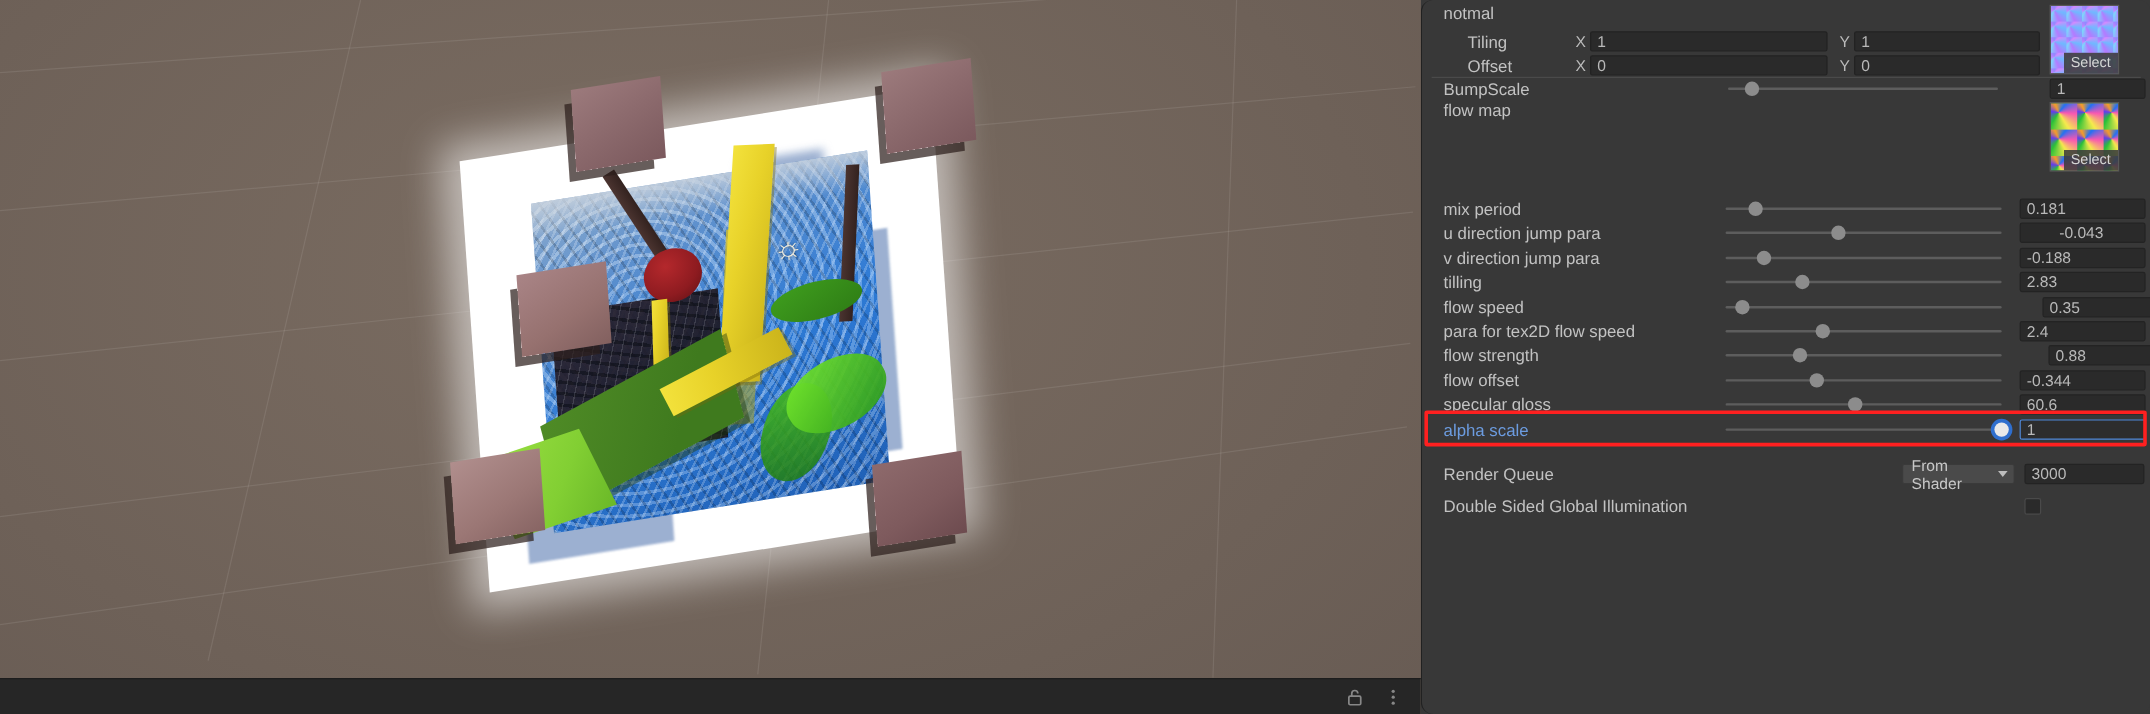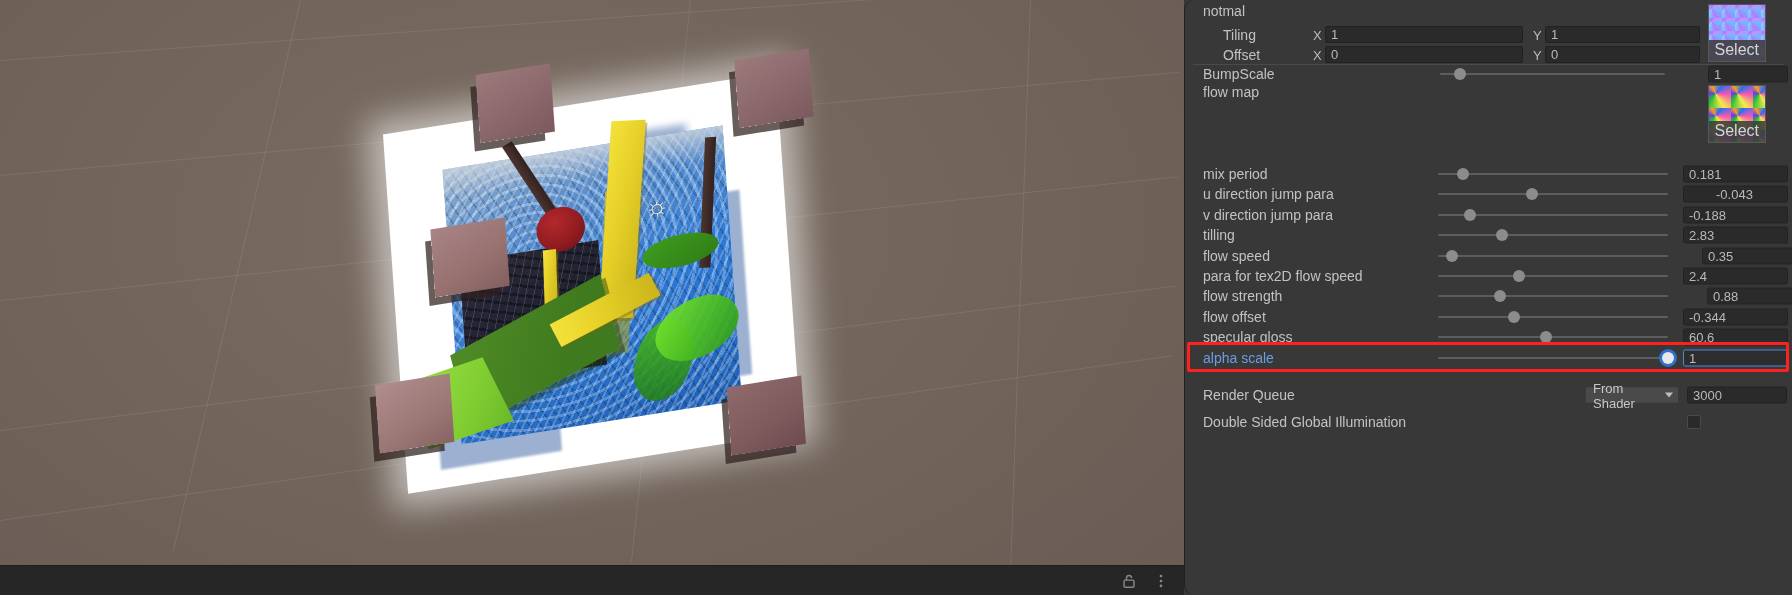--- a/index.html
+++ b/index.html
@@ -235,21 +235,21 @@
   .thumb-flow .px {
     background:
       repeating-conic-gradient(from 40deg at 30% 35%, #2f6fd8 0turn, #e05fa8 .15turn, #f2e96a .3turn, #3fb84a .48turn, #5f3fd0 .66turn, #e8a03f .82turn, #2f6fd8 1turn),
       #5a9f6a;
     background-size: 22px 22px, 100% 100%;
     filter: blur(.6px) saturate(1.25);
   }
   .select-tag {
     position: absolute; right: 0; bottom: 0;
     background: rgba(60,60,60,.88);
-    color: #d6d6d6; font-size: 16px;
+    color: #d6d6d6; font-size: 12px;
     padding: 1px 6px 2px 6px;
   }
 
   .divider {
     position: absolute; left: 8px; right: 8px; height: 1px;
     background: #4a4a4a;
   }
 
   .dropdown {
     position: absolute; height: 17px;

